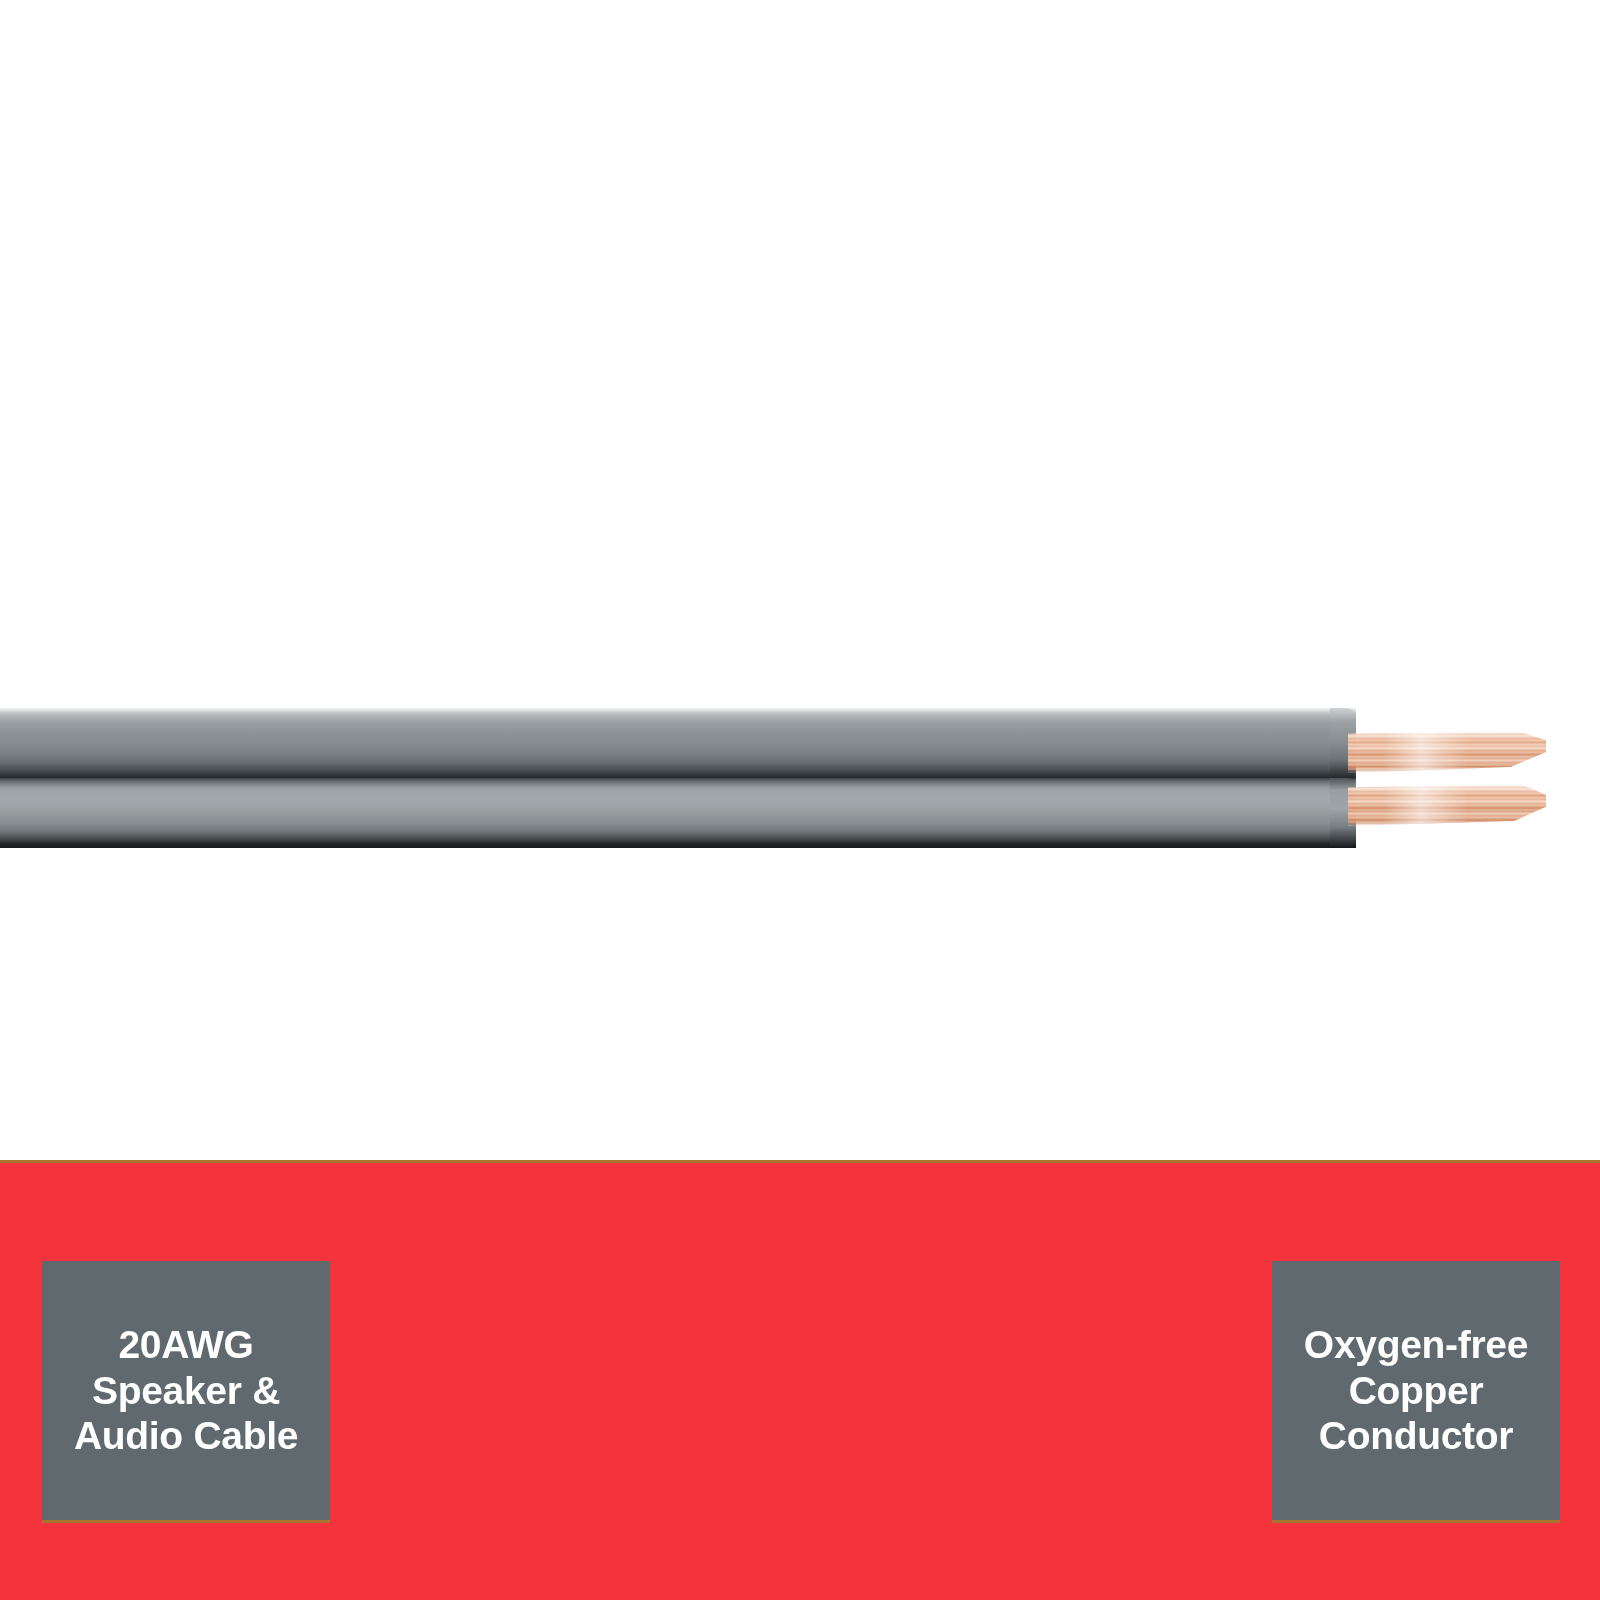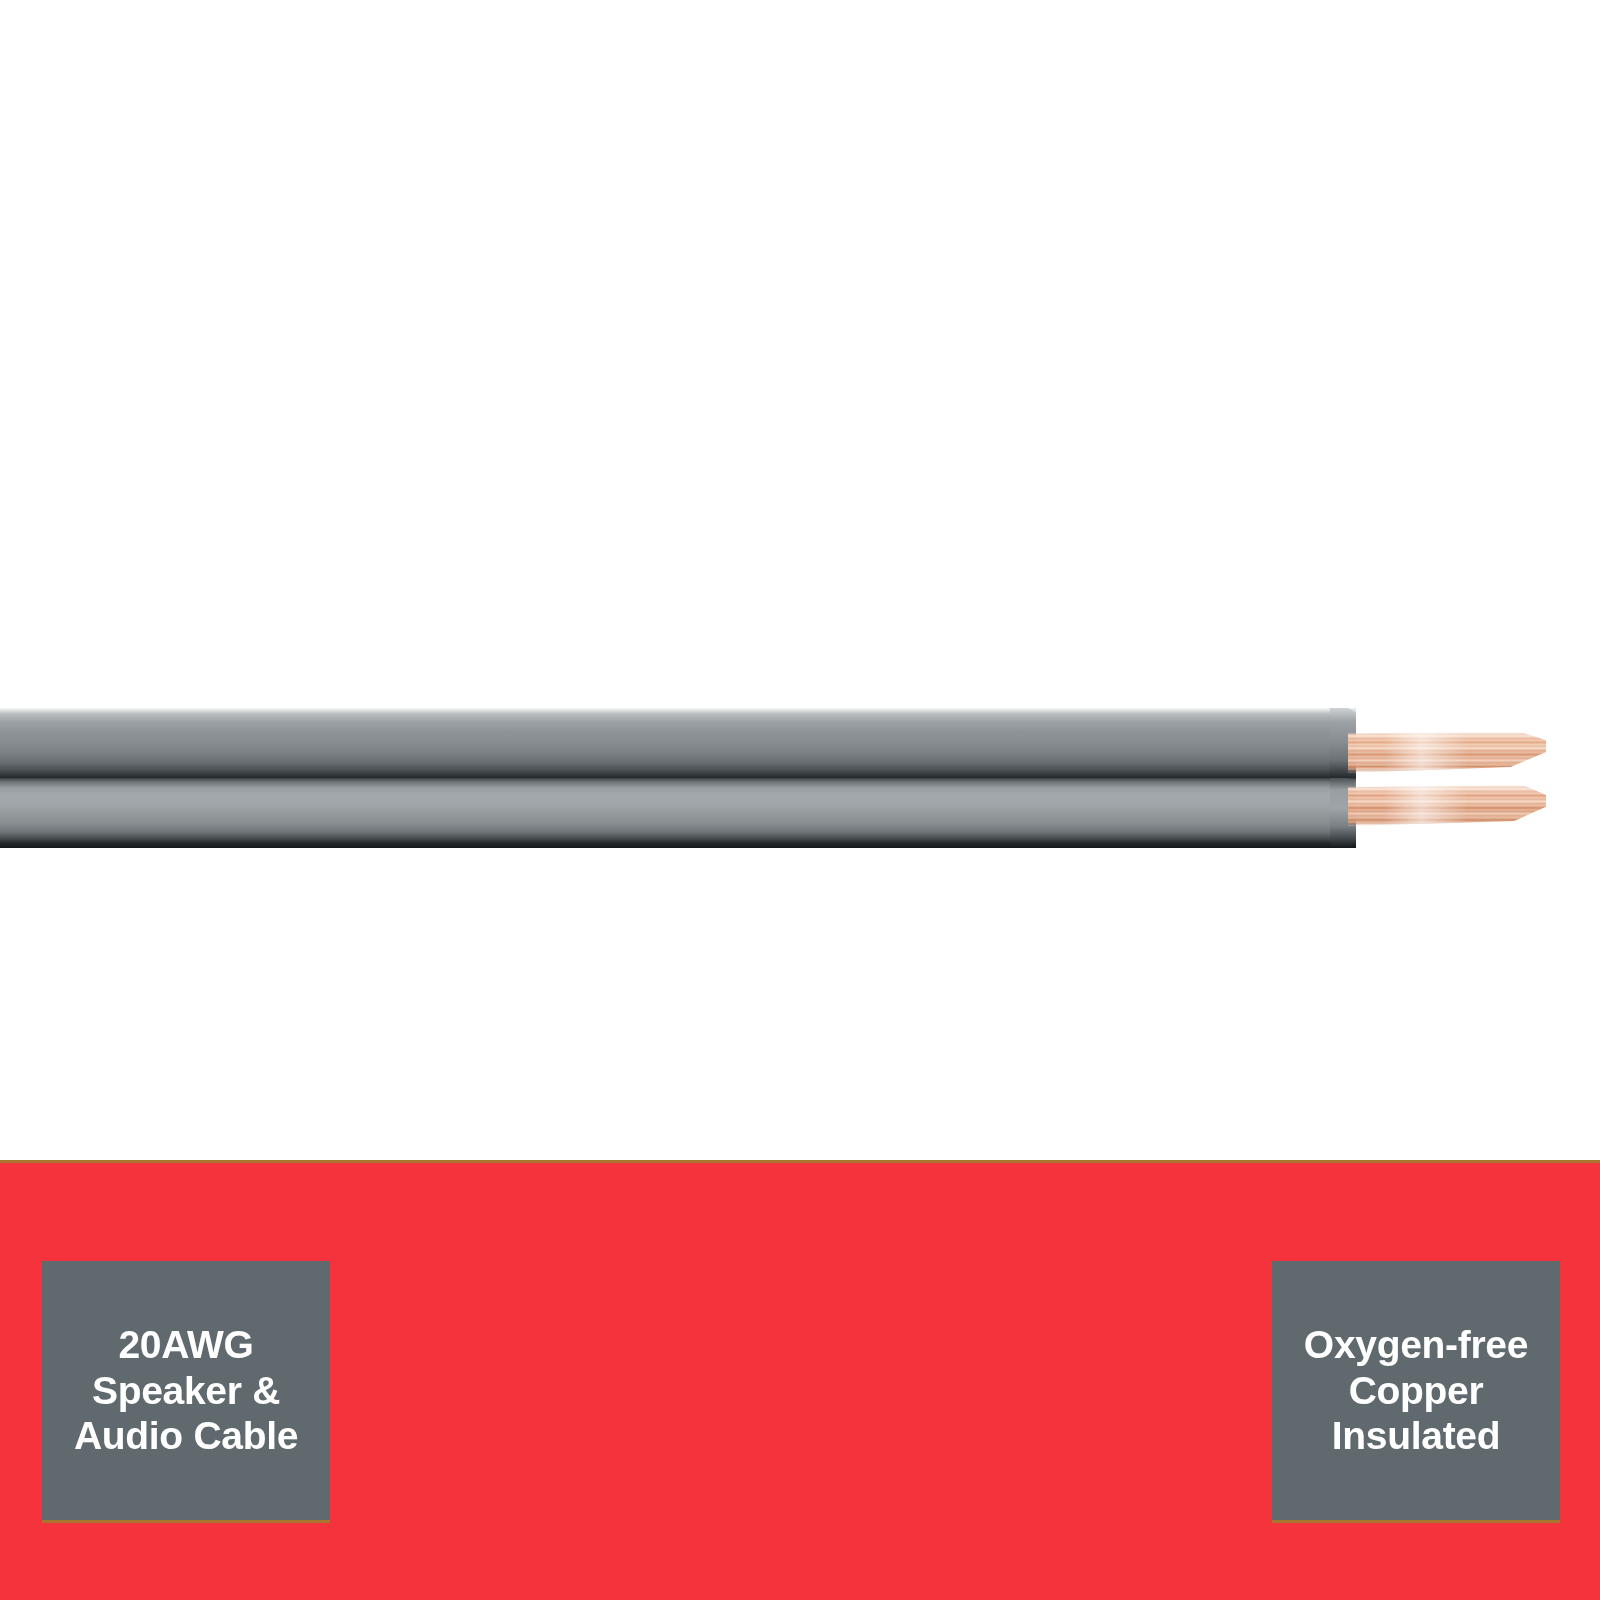--- a/index.html
+++ b/index.html
@@ -233,20 +233,20 @@
       <div class="feature-card">
         <div class="feature-card-text">20AWG
 Speaker &amp;
 Audio Cable</div>
       </div>
 
 
       <div class="feature-card">
         <div class="feature-card-text">Oxygen-free
 Copper
-Insulated</div>
+Conductor</div>
       </div>
 
 
     </div>
   </div>
 
 </div>
 
 </body></html>

